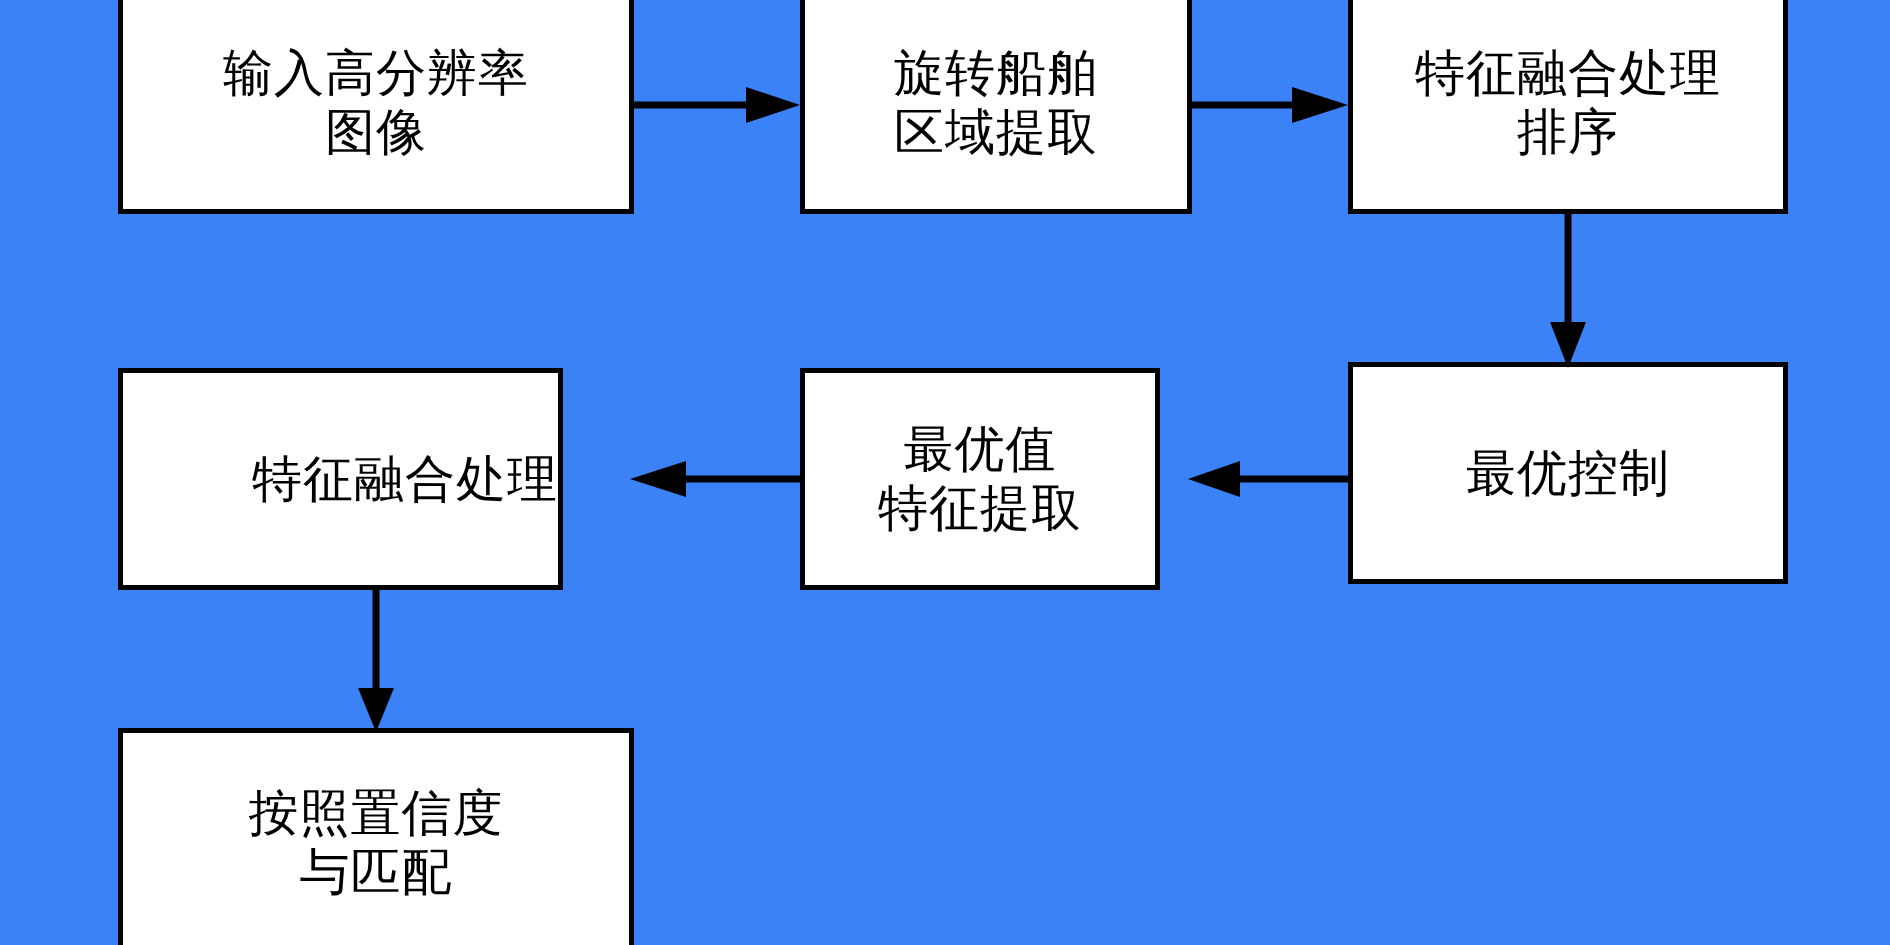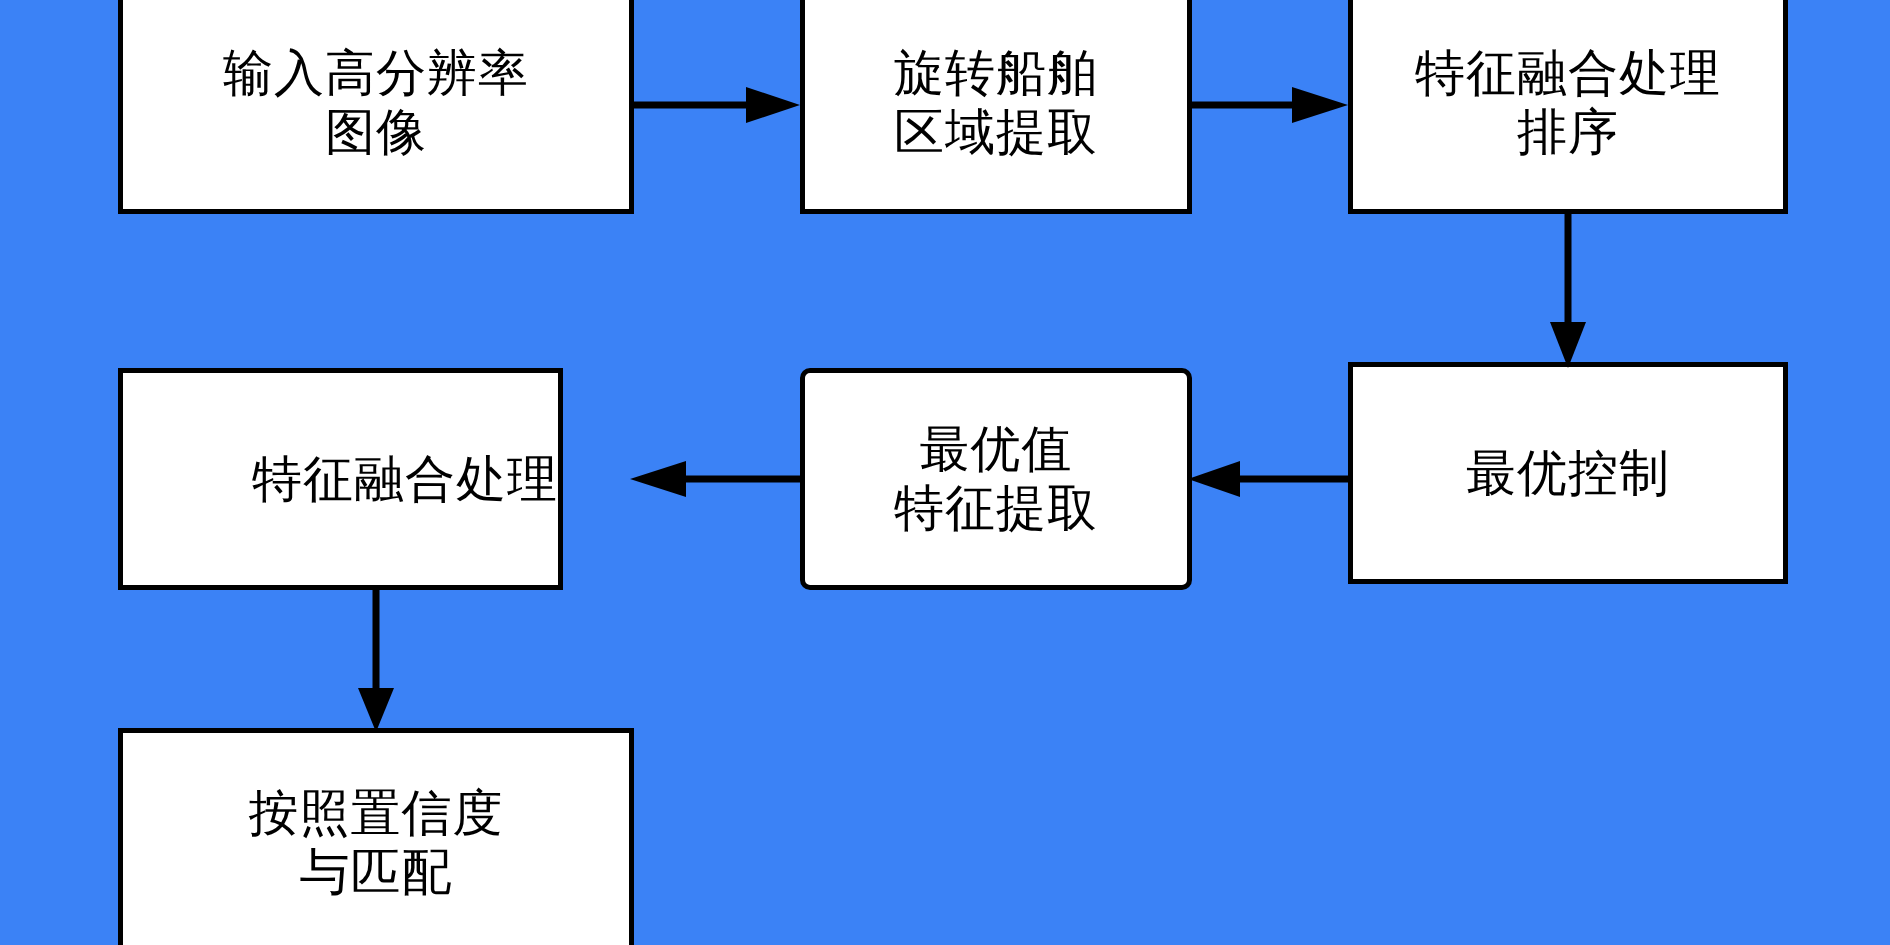--- a/index.html
+++ b/index.html
@@ -29,21 +29,21 @@
     white-space: pre-line;
     font-size: 50px;
     letter-spacing: 1px;
   }
   
   #node-input-image   { left: 118px;  top: -8px;  width: 516px; height: 222px; }
   #node-rotate-ship   { left: 800px;  top: -8px;  width: 392px; height: 222px; }
   #node-sort-conf     { left: 1348px; top: -8px;  width: 440px; height: 222px; }
   
   #node-feature-fusion{ left: 118px;  top: 368px; width: 445px; height: 222px; justify-content: flex-end; }
-  #node-optimal-feat  { left: 800px;  top: 368px; width: 392px; height: 222px; border-radius: 10px; }
+  #node-optimal-feat  { left: 800px;  top: 368px; width: 360px; height: 222px; }
   #node-optimal-ctrl  { left: 1348px; top: 362px; width: 440px; height: 222px; }
   
   #node-coord-match   { left: 118px;  top: 728px; width: 516px; height: 230px; }
 
   .edge {
     position: absolute;
     overflow: visible;
     pointer-events: none;
   }
   .edge line {

